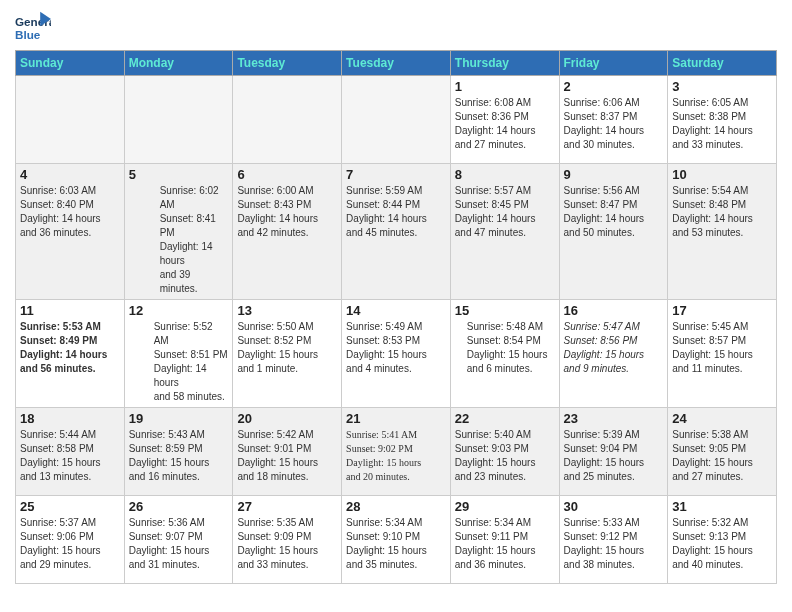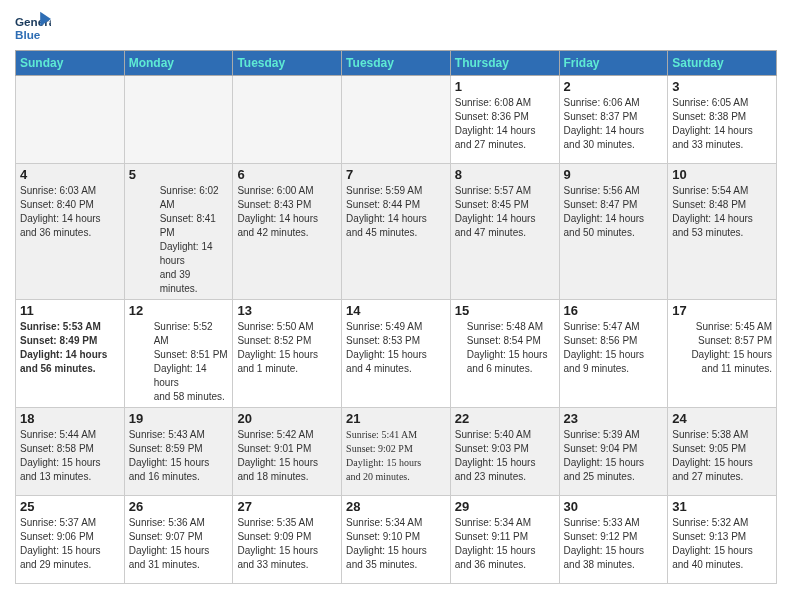--- a/index.html
+++ b/index.html
@@ -159,28 +159,28 @@
           </td>
           <td>
             <span class="day-num">15</span>
             <div class="day-info" style="white-space: pre-line; margin-left: 12px;">Sunrise: 5:48 AM
 Sunset: 8:54 PM
 Daylight: 15 hours
 and 6 minutes.</div>
           </td>
           <td>
             <span class="day-num">16</span>
-            <div class="day-info" style="white-space: pre-line;">Sunrise: 5:47 AM
+            <div class="day-info" style="white-space: pre-line; font-style: italic;">Sunrise: 5:47 AM
 Sunset: 8:56 PM
 Daylight: 15 hours
 and 9 minutes.</div>
           </td>
           <td>
             <span class="day-num">17</span>
-            <div class="day-info" style="white-space: pre-line; text-align: right;">Sunrise: 5:45 AM
+            <div class="day-info" style="white-space: pre-line;">Sunrise: 5:45 AM
 Sunset: 8:57 PM
 Daylight: 15 hours
 and 11 minutes.</div>
           </td>
         </tr>
         <tr>
           <td class="shaded">
             <span class="day-num">18</span>
             <div class="day-info" style="white-space: pre-line;">Sunrise: 5:44 AM
 Sunset: 8:58 PM

